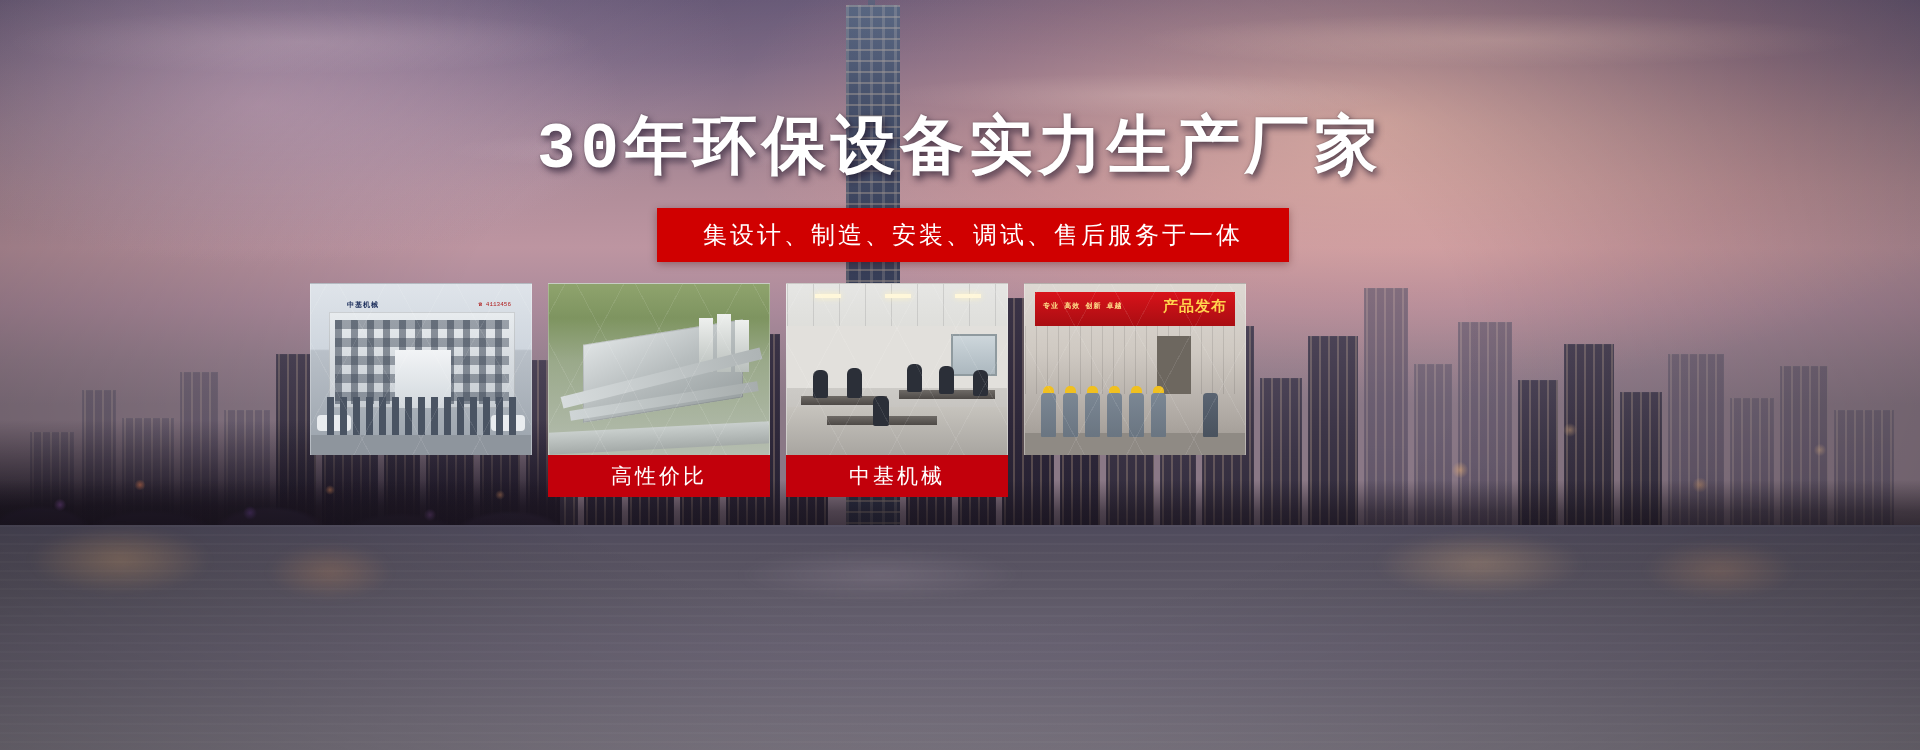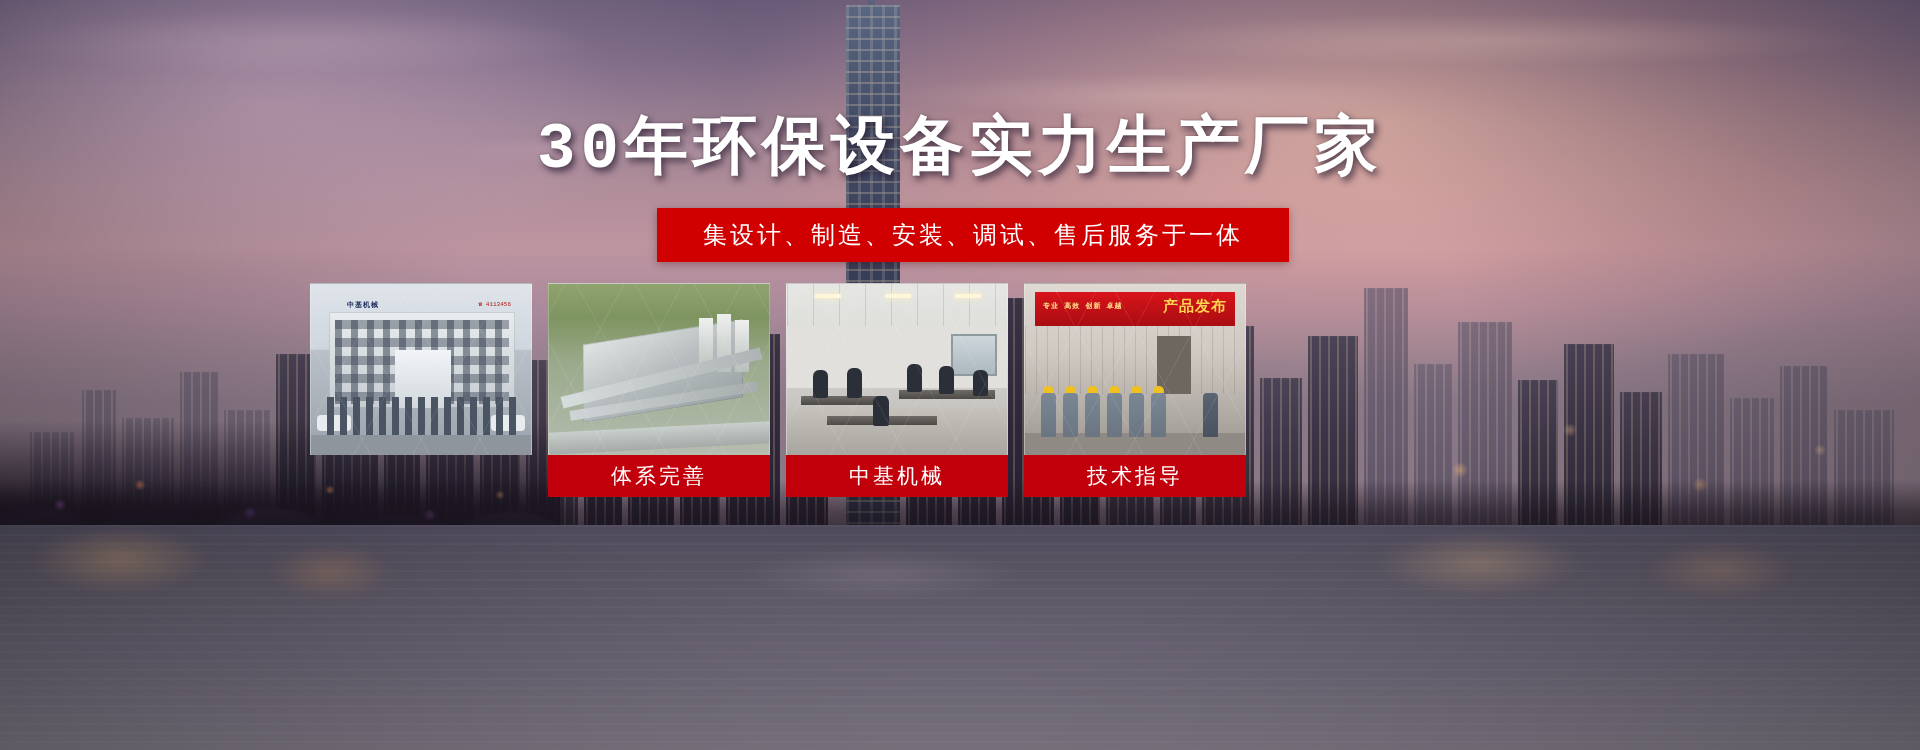--- a/index.html
+++ b/index.html
@@ -312,21 +312,21 @@
         <div class="card-photo p2">
           <div class="plant"></div>
           <div class="silo" style="left:150px; top:34px; width:14px; height:54px;"></div>
           <div class="silo" style="left:168px; top:30px; width:14px; height:58px;"></div>
           <div class="silo" style="left:186px; top:36px; width:14px; height:52px;"></div>
           <div class="belt1"></div>
           <div class="belt2"></div>
           <div class="road"></div>
           <div class="wm"></div>
         </div>
-        <div class="card-caption">体系完善</div>
+        <div class="card-caption">高性价比</div>
       </div>
 
       <div class="card">
         <div class="card-photo p3">
           <div class="ceil"></div>
           <div class="lamp" style="left:28px;"></div>
           <div class="lamp" style="left:98px;"></div>
           <div class="lamp" style="left:168px;"></div>
           <div class="wall"></div>
           <div class="win"></div>
@@ -368,18 +368,17 @@
             </div>
           <div class="worker" style="left:104px;">
               <i class="helmet"></i>
             </div>
           <div class="worker" style="left:126px;">
               <i class="helmet"></i>
             </div>
           <div class="worker" style="left:178px; background:linear-gradient(180deg,#5a6472,#49525e);"></div>
           <div class="wm"></div>
         </div>
-        <div class="card-caption">技术指导</div>
       </div>
 
     </div>
   </div>
 </div>
 
 </body></html>

